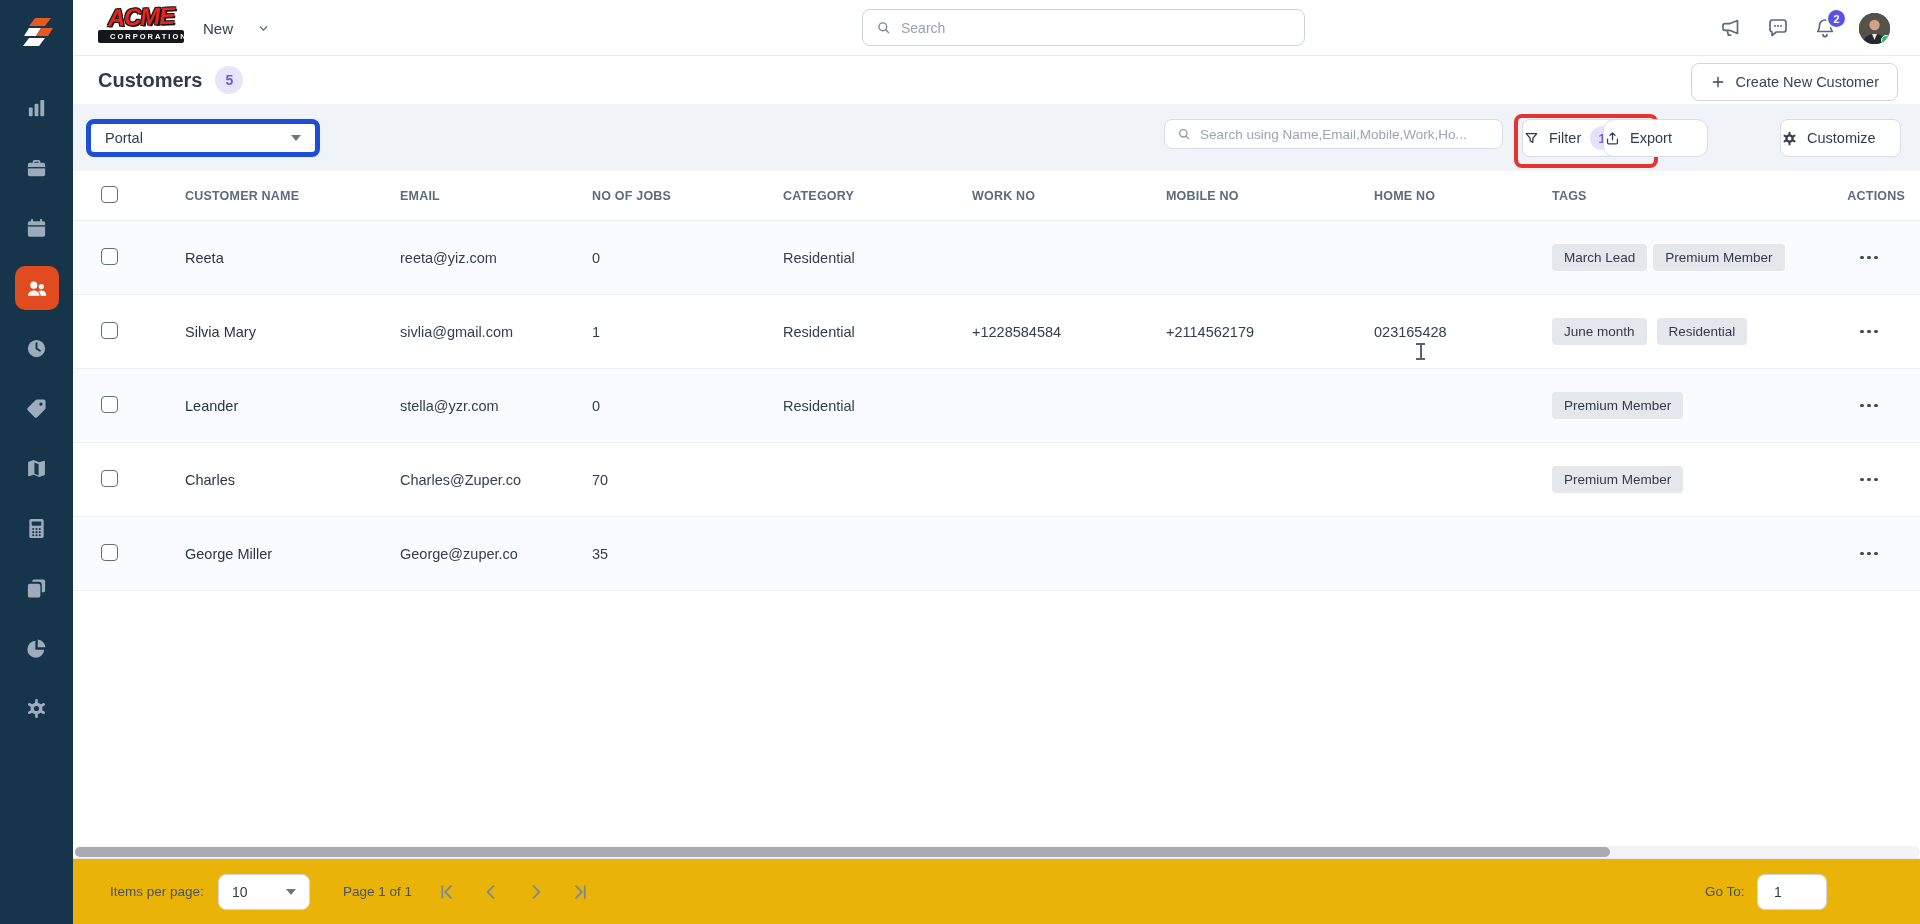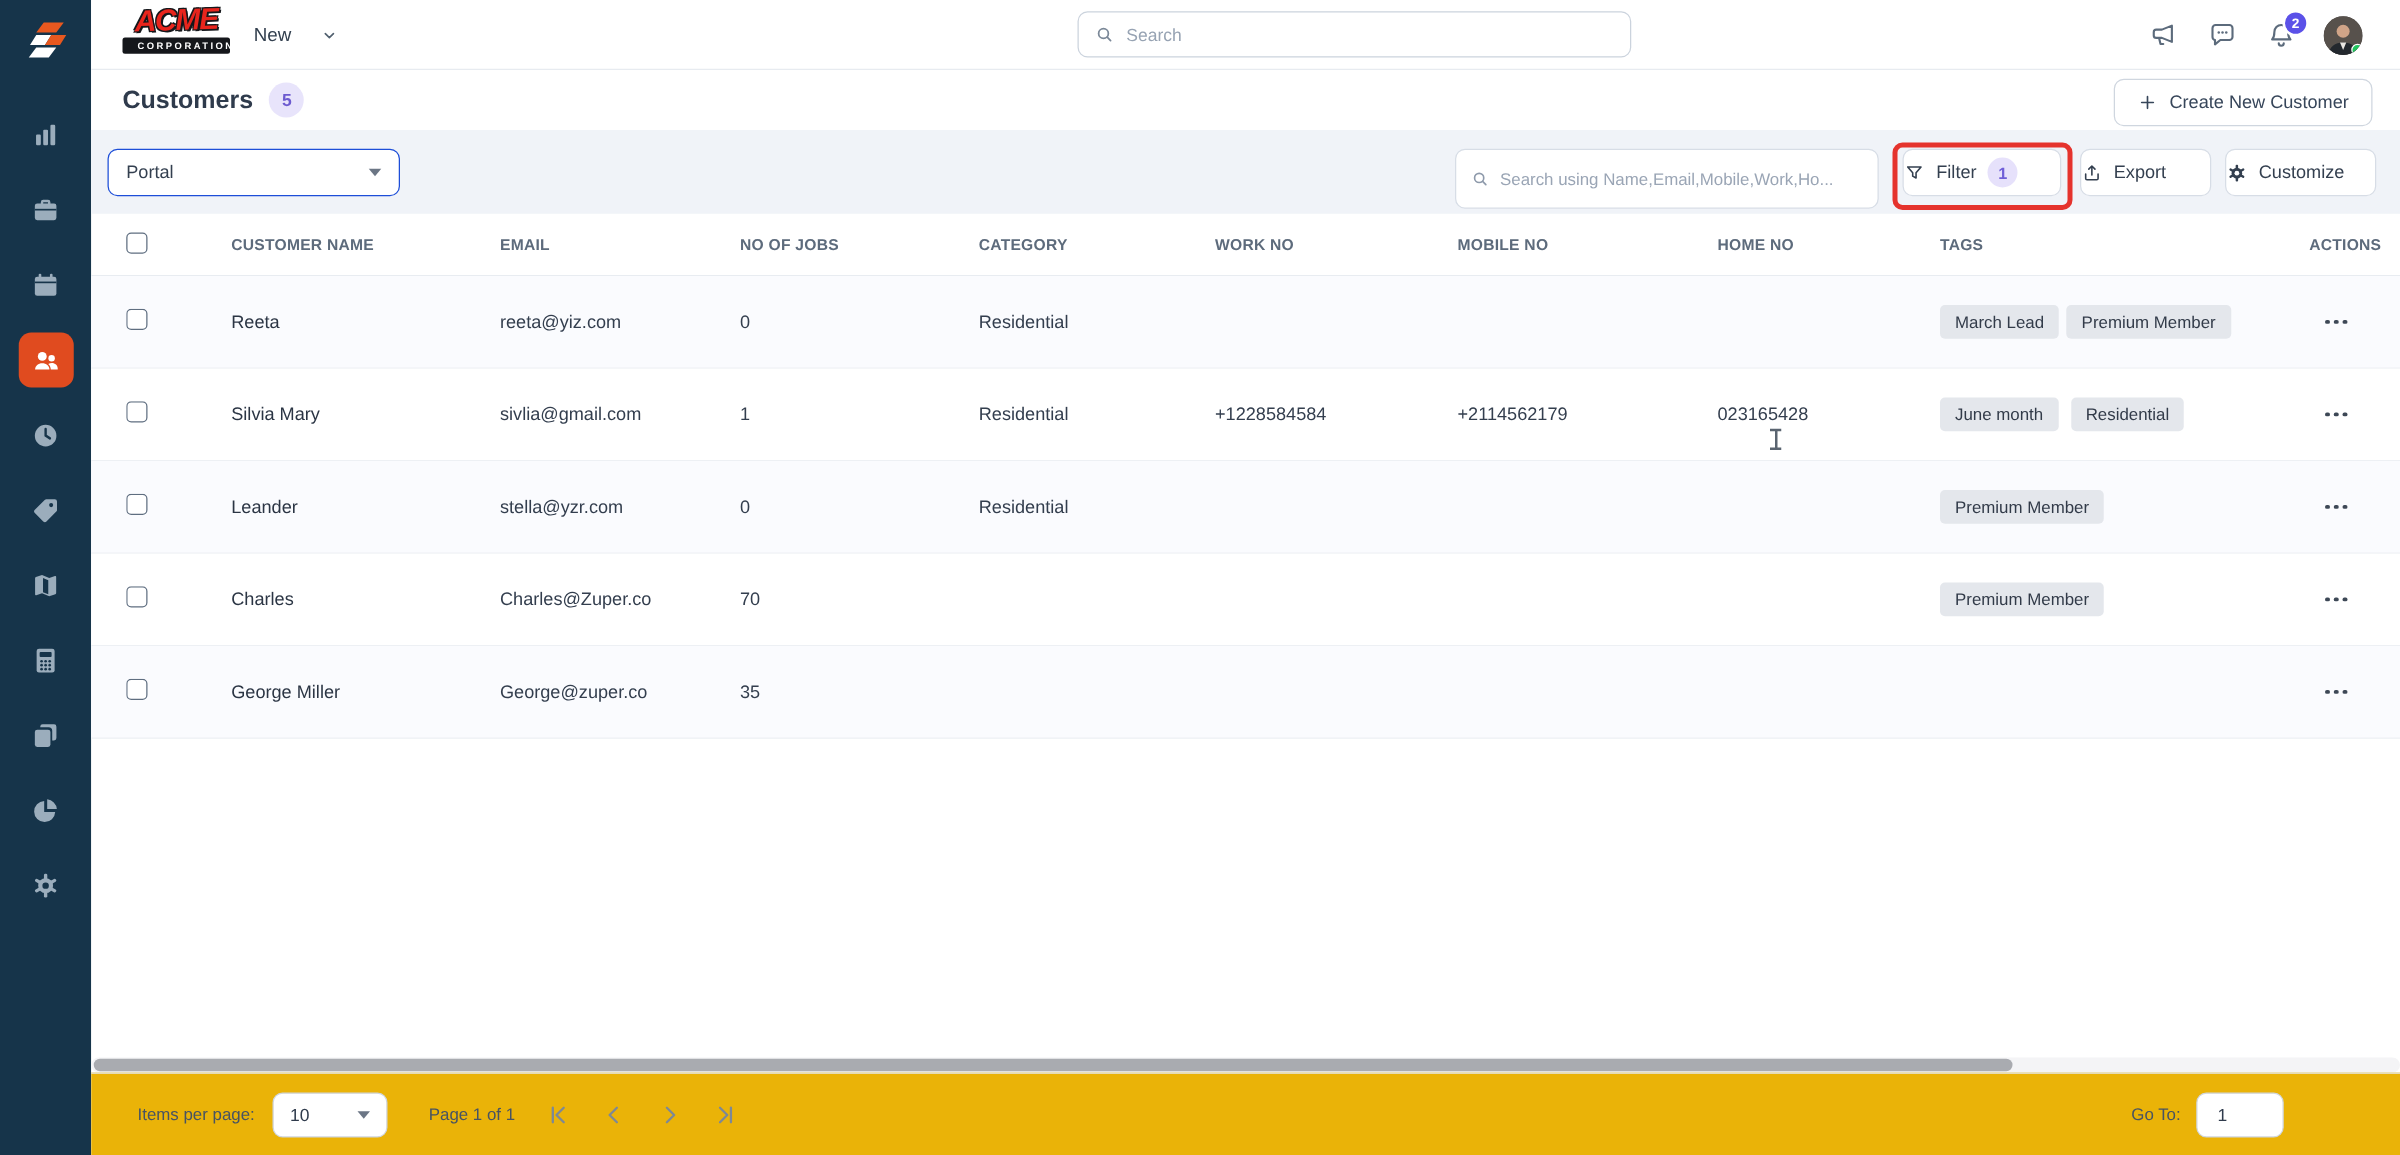--- a/index.html
+++ b/index.html
@@ -36,30 +36,30 @@
 
   
   .title-row { position:absolute; left:0; top:56px; width:100%; height:48px; background:#fff; }
   .page-title-wrap { position:absolute; left:25px; top:0; height:48px; display:flex; align-items:center; gap:13px; }
   .page-title { font-size:20px; font-weight:600; color:#2f3b4c; }
   .count-badge { width:28px; height:28px; border-radius:50%; background:#E8E4FB; color:#6D5BD0; font-size:14px; font-weight:600; display:flex; align-items:center; justify-content:center; }
   .create-btn { position:absolute; right:22px; top:7px; height:38px; padding:0 18px; background:#fff; border:1px solid #cfd6df; border-radius:8px; display:flex; align-items:center; gap:10px; font-size:14.5px; font-weight:500; color:#37465a; cursor:pointer; }
 
   
   .toolbar { position:absolute; left:0; top:104px; width:100%; height:67px; background:#f0f3f8; }
-  .portal-select { position:absolute; left:13px; top:15px; width:234px; height:38px; background:#fff; border:1px solid #1d4ed8; border-radius:8px; display:flex; align-items:center; justify-content:space-between; padding:0 14px; cursor:pointer; }
+  .portal-select { position:absolute; left:13px; top:15px; width:234px; height:38px; background:#fff; border:5px solid #1d4ed8; border-radius:8px; display:flex; align-items:center; justify-content:space-between; padding:0 14px; cursor:pointer; }
   .portal-select span { font-size:14.5px; color:#333f4f; }
   .caret { width:0; height:0; border-left:5px solid transparent; border-right:5px solid transparent; border-top:6px solid #6b7685; }
-  .search-entity { position:absolute; left:1091px; top:15px; width:339px; height:48px; background:#fff; border:1px solid #d7dde6; border-radius:8px; display:flex; align-items:center; padding:0 11px; gap:8px; }
+  .search-entity { position:absolute; left:1091px; top:15px; width:339px; height:30px; background:#fff; border:1px solid #d7dde6; border-radius:8px; display:flex; align-items:center; padding:0 11px; gap:8px; }
   .search-entity input { border:0; outline:0; flex:1; font-size:13.5px; color:#33404f; font-family:inherit; background:transparent; }
   .search-entity input::placeholder { color:#9aa5b5; }
   .tbtn { position:absolute; top:15px; height:38px; background:#fff; border:1px solid #d7dde6; border-radius:8px; display:flex; align-items:center; gap:9px; font-size:14.5px; color:#333f4f; cursor:pointer; }
   .btn-filter { left:1449px; width:127px; }
   .filter-count { width:24px; height:24px; border-radius:50%; background:#E6E1FB; color:#6F5FD8; font-size:13px; font-weight:600; display:flex; align-items:center; justify-content:center; }
-  .btn-export { left:1591px; width:105px; }
+  .btn-export { left:1530px; width:105px;border-radius:11px; }
   .btn-customize { left:1707px; width:121px; }
   .red-highlight { position:absolute; left:1441px; top:10px; width:144px; height:54px; border:4px solid #E5332D; border-radius:8px; pointer-events:none; }
 
   
   .table { position:absolute; left:0; top:171px; width:100%; }
   .trow { display:grid; grid-template-columns:84px 215px 192px 191px 189px 194px 208px 178px 230px 1fr; padding-left:28px; padding-right:15px; align-items:center; }
   .trow.head { height:50px; border-bottom:1px solid #e8ecf1; }
   .hcell { font-size:12.5px; font-weight:700; color:#5d6b7c; letter-spacing:.2px; }
   .trow.head .hcell:last-child { text-align:right; }
   .trow.body { height:74px; border-bottom:1px solid #edf0f4; background:#fff; }

